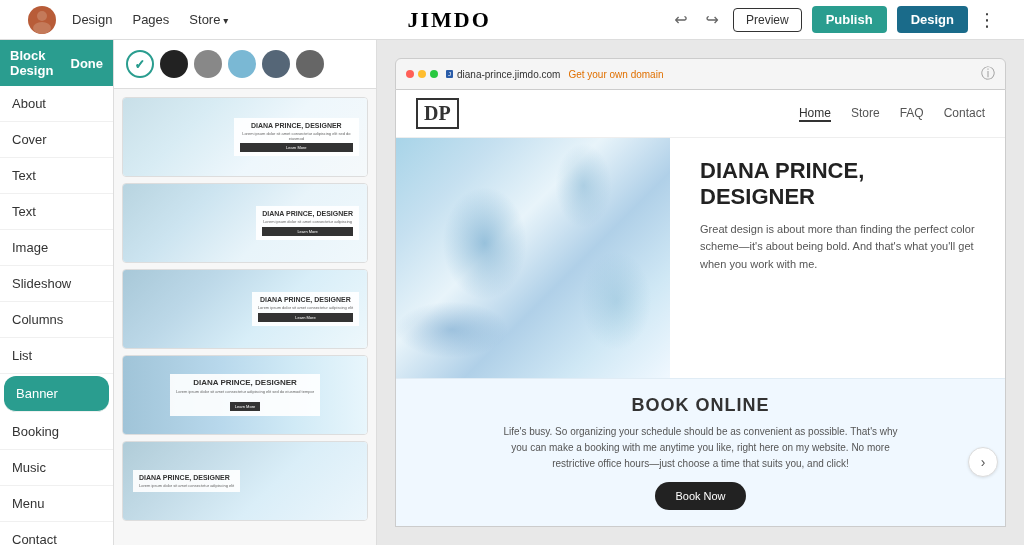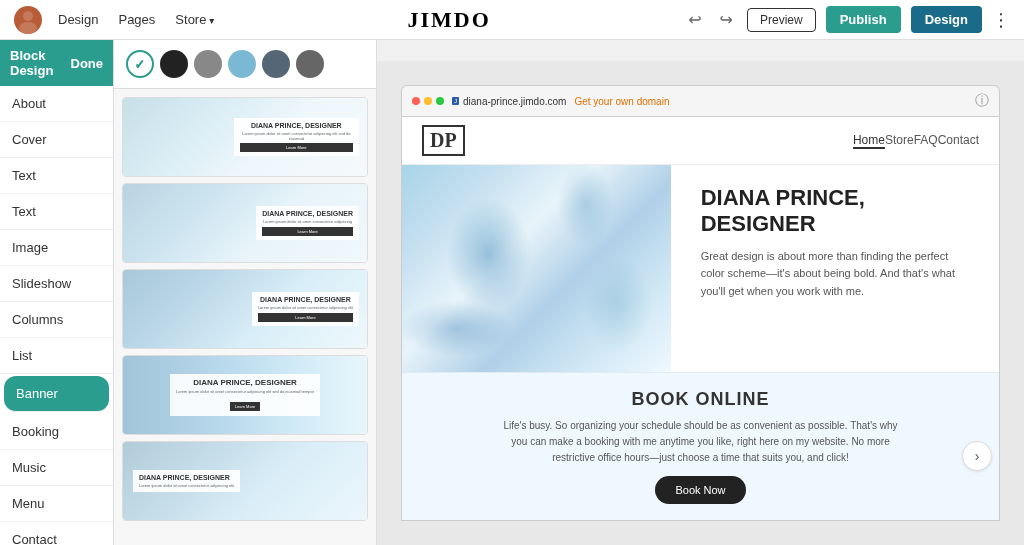--- a/index.html
+++ b/index.html
@@ -6,21 +6,21 @@
     body { font-family: 'Arial', sans-serif; background: #f0f0f0; width: 1024px; height: 545px; overflow: hidden; display: flex; flex-direction: column; }
 
     
     .topbar {
       height: 40px;
       background: #fff;
       border-bottom: 1px solid #ddd;
       display: flex;
       align-items: center;
       justify-content: space-between;
-      padding: 0 14px;
+      padding: 0 28px;
       flex-shrink: 0;
     }
     .topbar-left { display: flex; align-items: center; gap: 16px; }
     .avatar { width: 28px; height: 28px; border-radius: 50%; background: #b85c38; display: flex; align-items: center; justify-content: center; overflow: hidden; }
     .topbar-nav { display: flex; align-items: center; gap: 20px; }
     .topbar-nav-item { font-size: 13px; color: #333; cursor: pointer; }
     .topbar-nav-item.with-arrow::after { content: ' ▾'; font-size: 10px; }
     .topbar-center { font-size: 22px; font-weight: bold; letter-spacing: 2px; color: #000; font-family: Liberation Serif, serif; }
     .topbar-right { display: flex; align-items: center; gap: 10px; }
     .btn-undo, .btn-redo { background: none; border: none; cursor: pointer; font-size: 16px; color: #666; padding: 4px; }
@@ -133,26 +133,25 @@
       padding: 4px 6px;
       max-width: 55%;
     }
     .template-title { font-size: 7px; font-weight: bold; color: #333; text-align: center; margin-bottom: 2px; }
     .template-subtitle { font-size: 4px; color: #666; text-align: center; line-height: 1.3; }
     .template-btn { background: #333; color: #fff; font-size: 4px; padding: 2px 5px; margin-top: 2px; text-align: center; }
 
     
     .right-preview {
       flex: 1;
-      padding: 24px;
+      padding: 18px;
       background: #e8e8e8;
       overflow: hidden;
       display: flex;
       flex-direction: column;
-      margin-top: 21px;
     }
     .browser-chrome {
       background: #f5f5f5;
       border: 1px solid #ccc;
       border-radius: 6px 6px 0 0;
       padding: 6px 10px;
       display: flex;
       align-items: center;
       gap: 8px;
       flex-shrink: 0;
@@ -177,21 +176,21 @@
       flex-direction: column;
     }
     .site-nav {
       display: flex;
       align-items: center;
       padding: 8px 20px;
       border-bottom: 1px solid #eee;
       gap: 20px;
     }
     .site-logo { font-size: 20px; font-weight: bold; color: #333; font-family: Georgia, serif; border: 2px solid #333; padding: 2px 6px; }
-    .site-nav-links { display: flex; margin-left: auto; text-align: right; }
+    .site-nav-links { display: flex; gap: 20px; margin-left: auto; text-align: right; }
     .site-nav-link { font-size: 12px; color: #555; cursor: pointer; }
     .site-nav-link.active { border-bottom: 2px solid #333; color: #333; }
     .site-content { display: flex; flex: 1; overflow: hidden; }
     .site-hero-img {
       width: 45%;
       background: linear-gradient(135deg, #a8d4e8 0%, #c5e0f0 20%, #e8f4fa 40%, #b0d0e8 60%, #d0e8f5 80%, #f0f8ff 100%);
       position: relative;
       overflow: hidden;
     }
     .site-hero-img::before {

